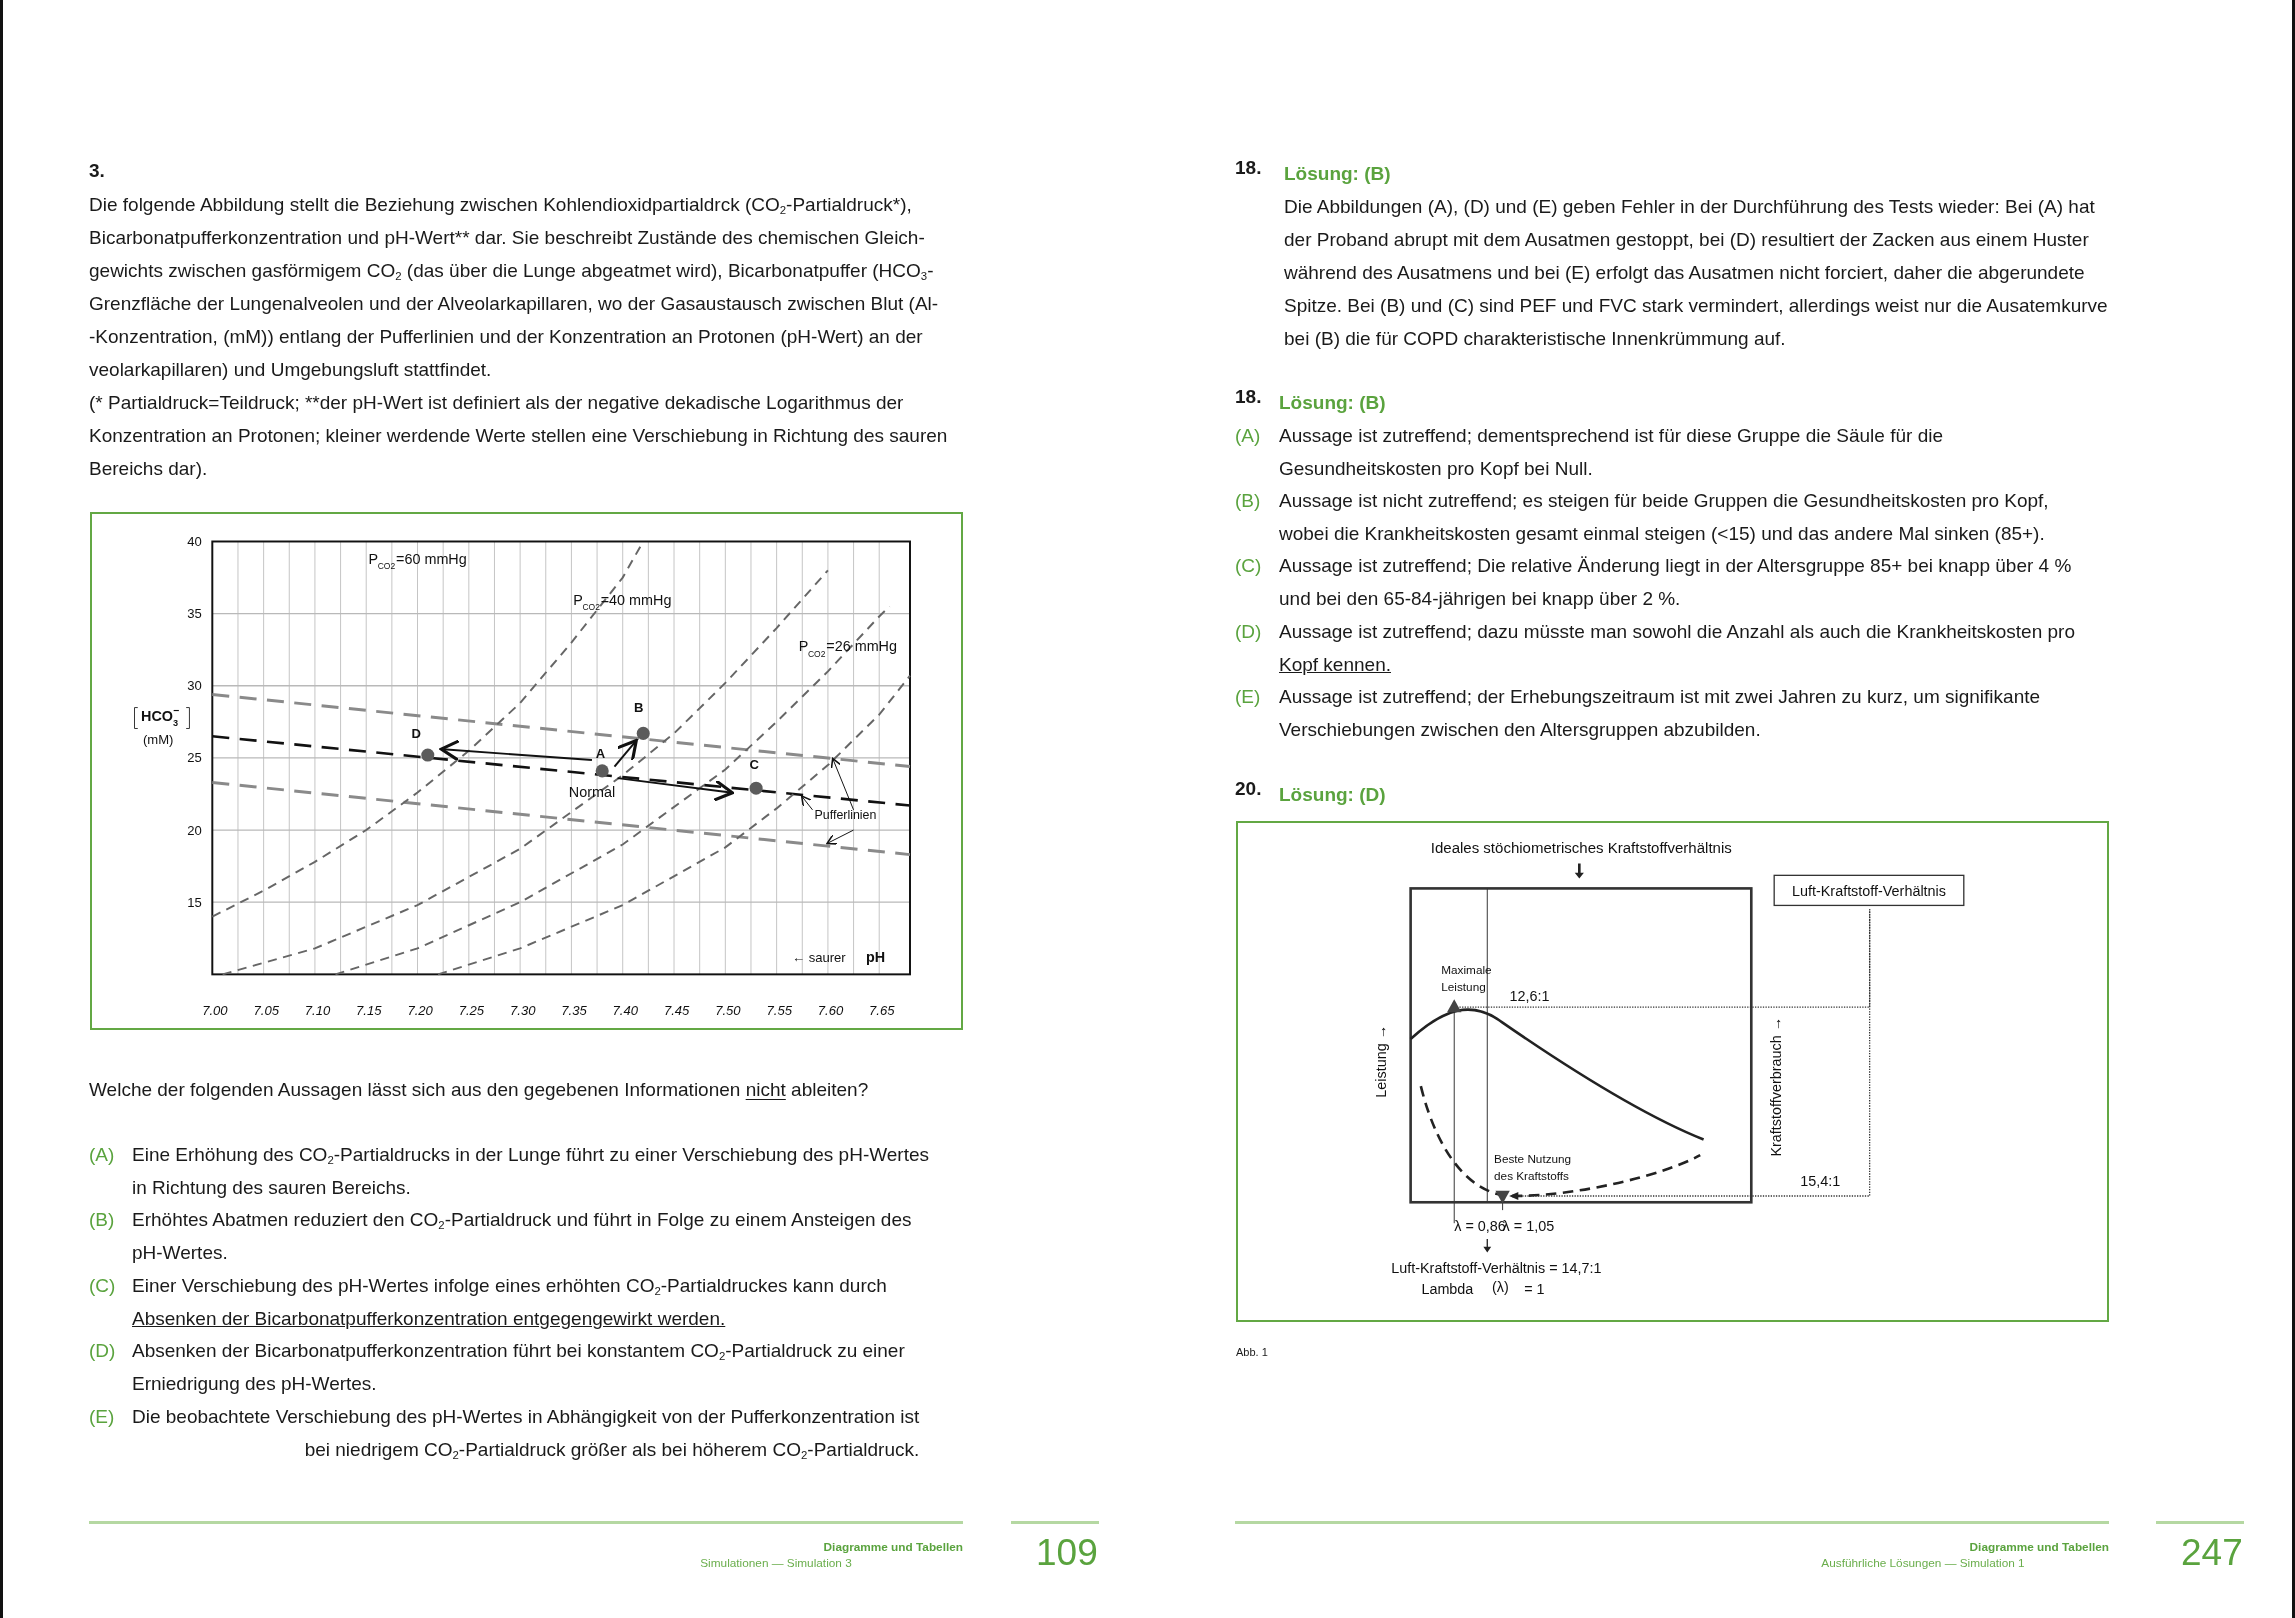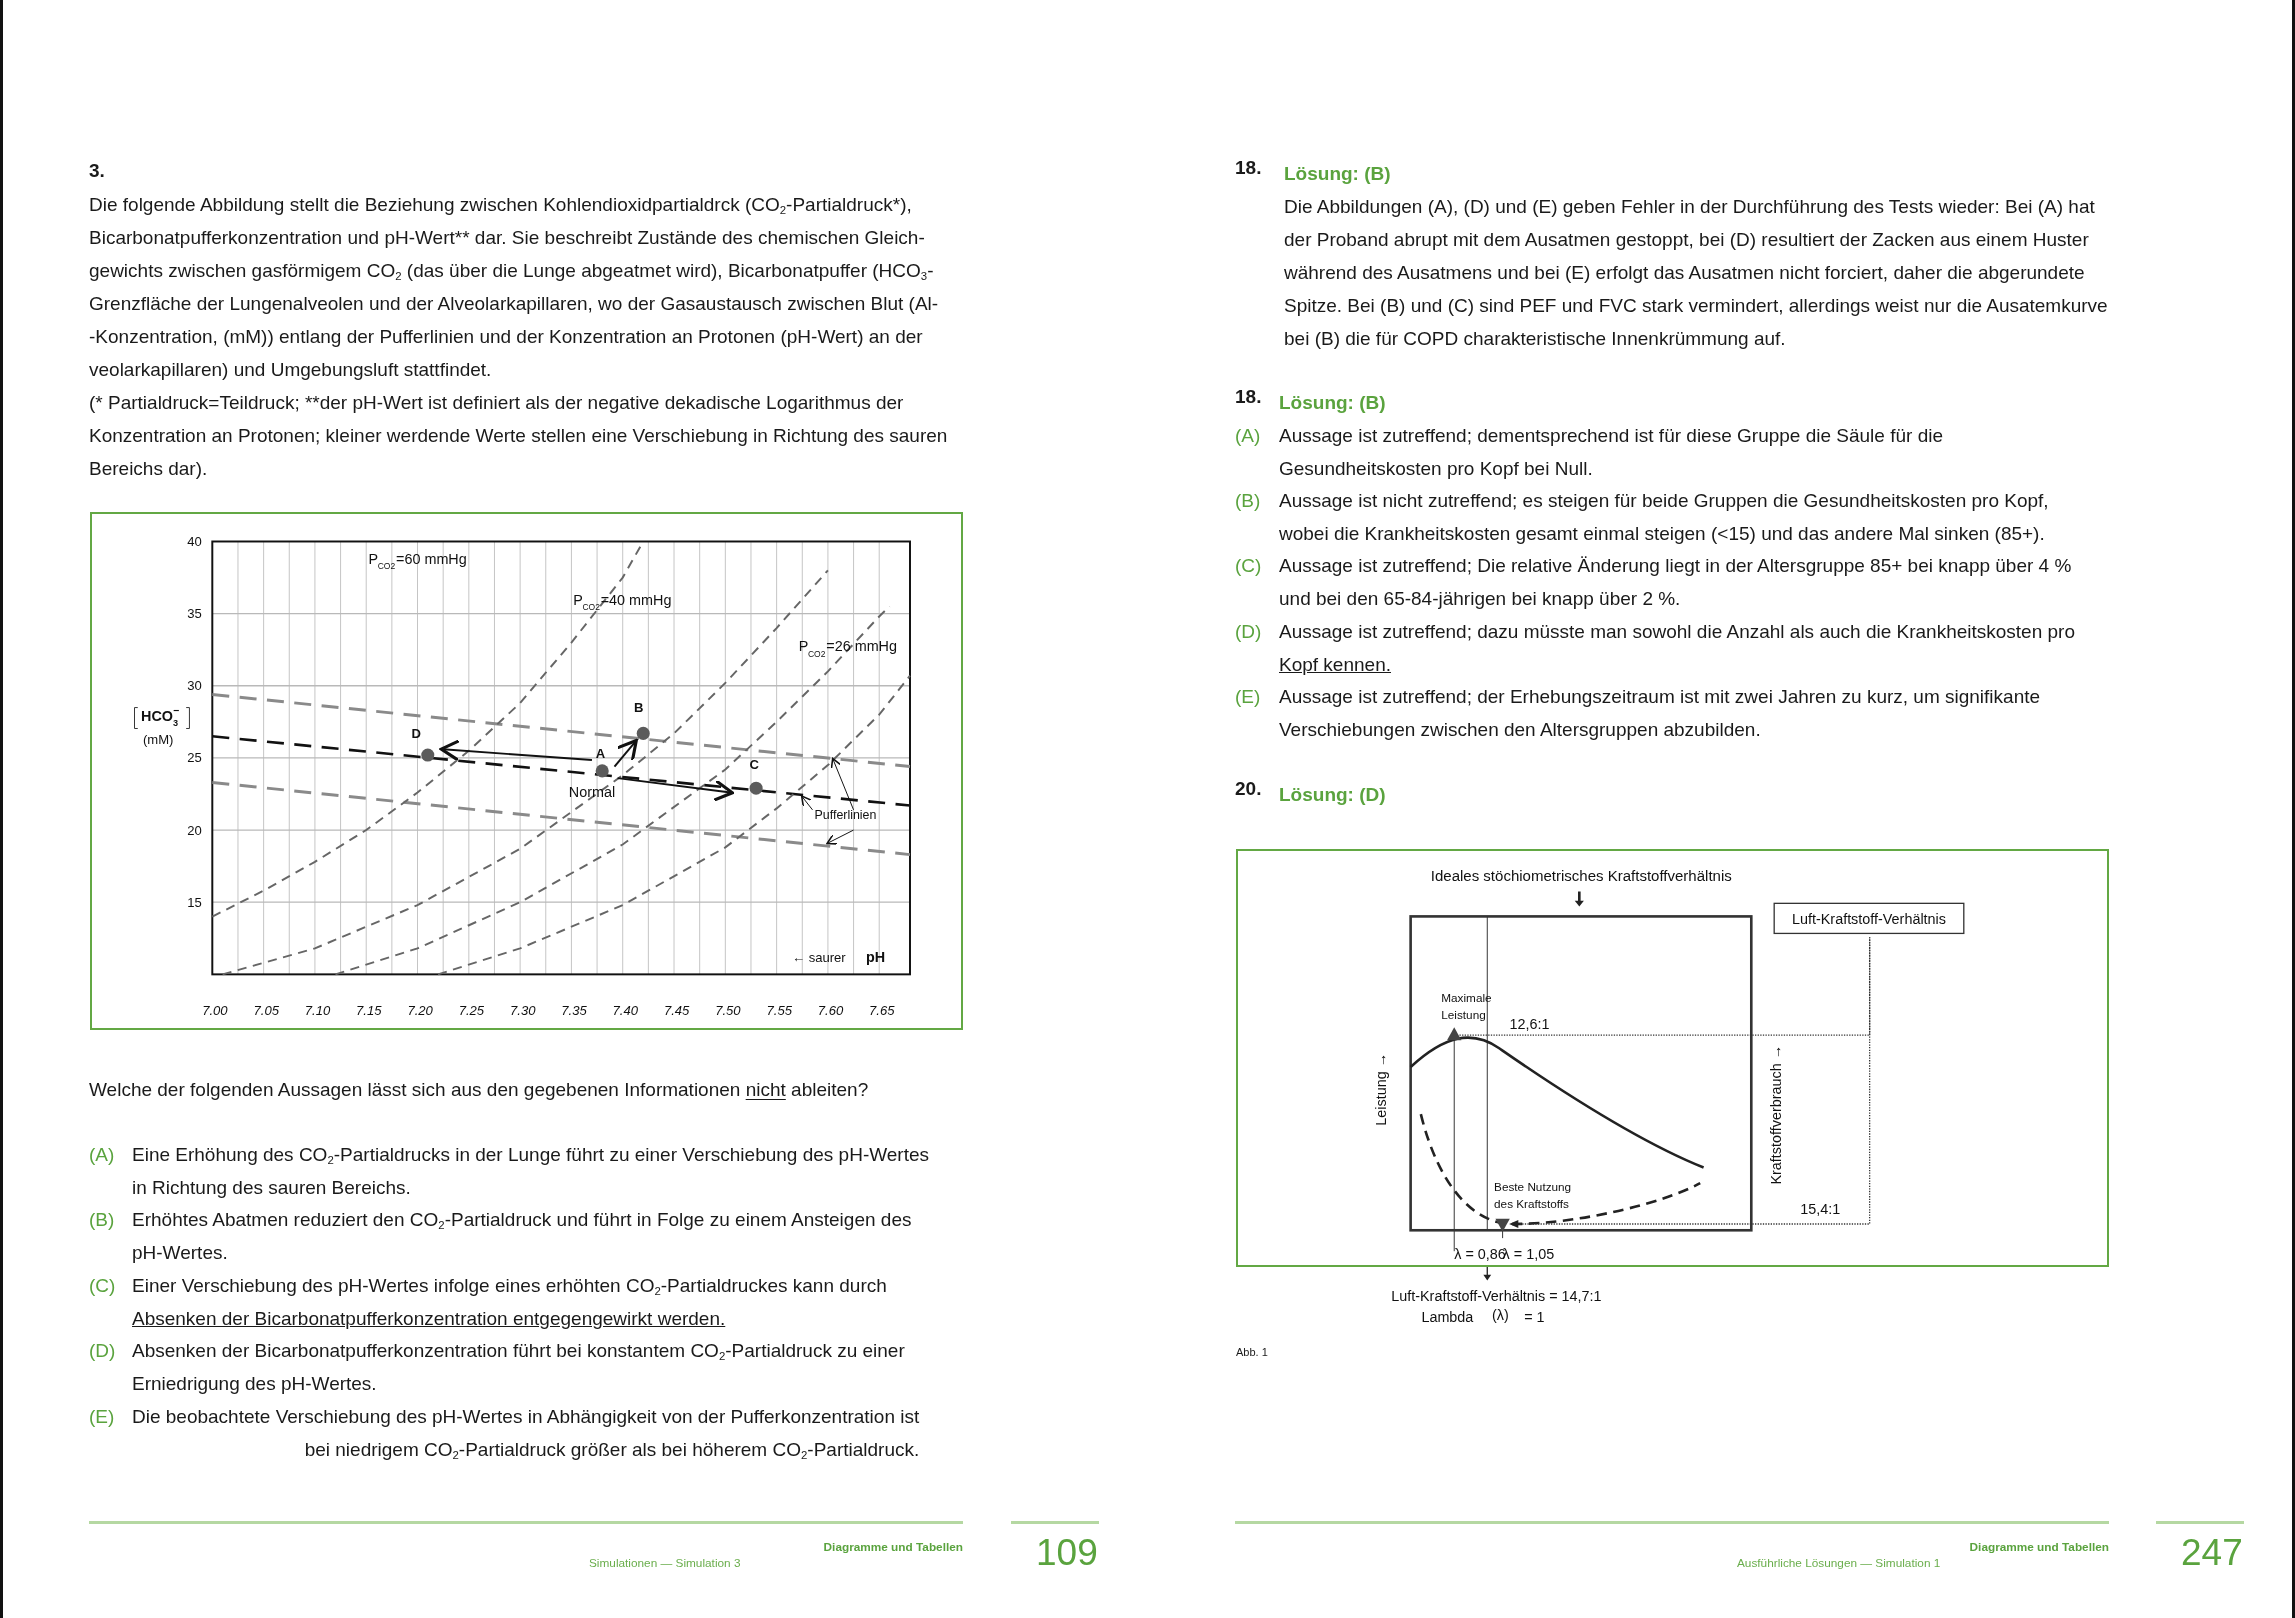--- a/index.html
+++ b/index.html
@@ -14,21 +14,21 @@
   .abs{position:absolute;}
   .qnum{font-weight:bold;font-size:19px;}
   .green{color:#5aa33e;}
   .opt{position:absolute;font-size:19px;line-height:33px;}
   .opt .lab{position:absolute;left:0;top:0;color:#5aa33e;}
   .opt .body{position:absolute;left:43px;top:0;}
   .frame{position:absolute;border:2px solid #63a844;box-sizing:border-box;}
   sub{font-size:0.6em;vertical-align:-0.25em;line-height:0;}
   .foot-line{position:absolute;height:2.6px;background:#b5d8a2;}
   .foot-title{position:absolute;font-weight:bold;color:#5aa33e;font-size:11.8px;text-align:right;}
-  .foot-sub{position:absolute;color:#6aae4c;font-size:11.8px;text-align:left;}
+  .foot-sub{position:absolute;color:#6aae4c;font-size:11.8px;text-align:center;}
   .foot-num{position:absolute;color:#5aa33e;font-size:37px;font-weight:normal;}
   u{text-decoration:underline;text-underline-offset:2.6px;}
   svg text{font-family:"Liberation Sans",sans-serif;}
 </style>
 </head>
 <body>
 
 <div class="edge-l"></div>
 <div class="edge-r"></div>
 
@@ -255,21 +255,21 @@
         <div class="body" style="left: 44px;">
           <div style="white-space: nowrap;">Aussage ist zutreffend; der Erhebungszeitraum ist mit zwei Jahren zu kurz, um signifikante</div>
           <div style="white-space: nowrap;">Verschiebungen zwischen den Altersgruppen abzubilden.</div>
         </div>
       </div>
     </div>
 
   <div class="abs qnum" style="left:87px;top:778px;">20.</div>
   <div class="abs txt green" style="left:131px;top:778px;font-weight:bold;">Lösung: (D)</div>
 
-  <div class="frame" style="left:88px;top:821px;width:873px;height:418px;margin-top:28px;">
+  <div class="frame" style="left:88px;top:821px;width:873px;height:501px;">
     <svg id="fuelchart" width="869" height="497" style="position:absolute;left:0;top:0;" viewBox="0 0 1329 760">
         <text x="525" y="46" font-size="23" fill="#111" text-anchor="middle">Ideales stöchiometrisches Kraftstoffverhältnis</text>
         <path d="M 520 62 v14 h-5 l7 9 l7 -9 h-5 v-14 z" fill="#222"></path>
         <rect x="264" y="100" width="521" height="480" fill="none" stroke="#333" stroke-width="4"></rect>
         <line x1="381.225" y1="100" x2="381.225" y2="580" stroke="#333" stroke-width="1.5"></line>
         <line x1="330.688" y1="282.4" x2="330.688" y2="612" stroke="#333" stroke-width="1.5"></line>
         <line x1="404.67" y1="570.4" x2="404.67" y2="592" stroke="#333" stroke-width="1.5"></line>
         <path d="M 264 330.4 C 316.1 282.4, 357.78 272.8, 399.46000000000004 301.6 S 592.23 436, 712.06 484" fill="none" stroke="#222" stroke-width="4"></path>
         <path d="M 279.63 402.4 C 305.68 508, 357.78 570.4, 420.29999999999995 570.4 C 524.5 570.4, 654.75 536.8, 706.8499999999999 508" fill="none" stroke="#222" stroke-width="4" stroke-dasharray="16 10"></path>
         <path d="M 330.688 269.44 l -11 20 h 22 z" fill="#444"></path>

